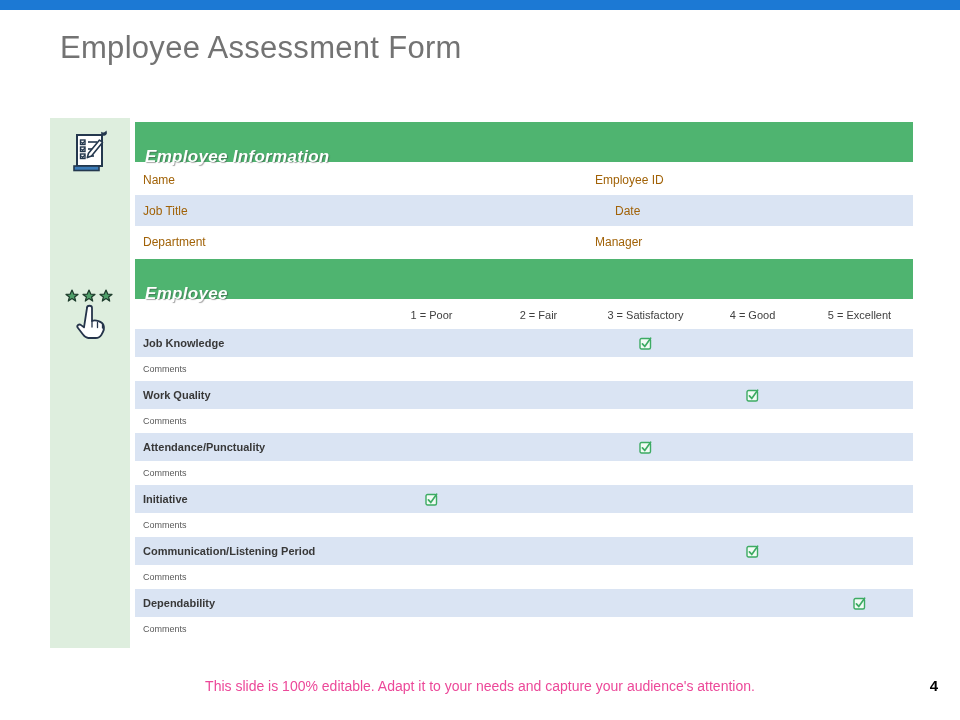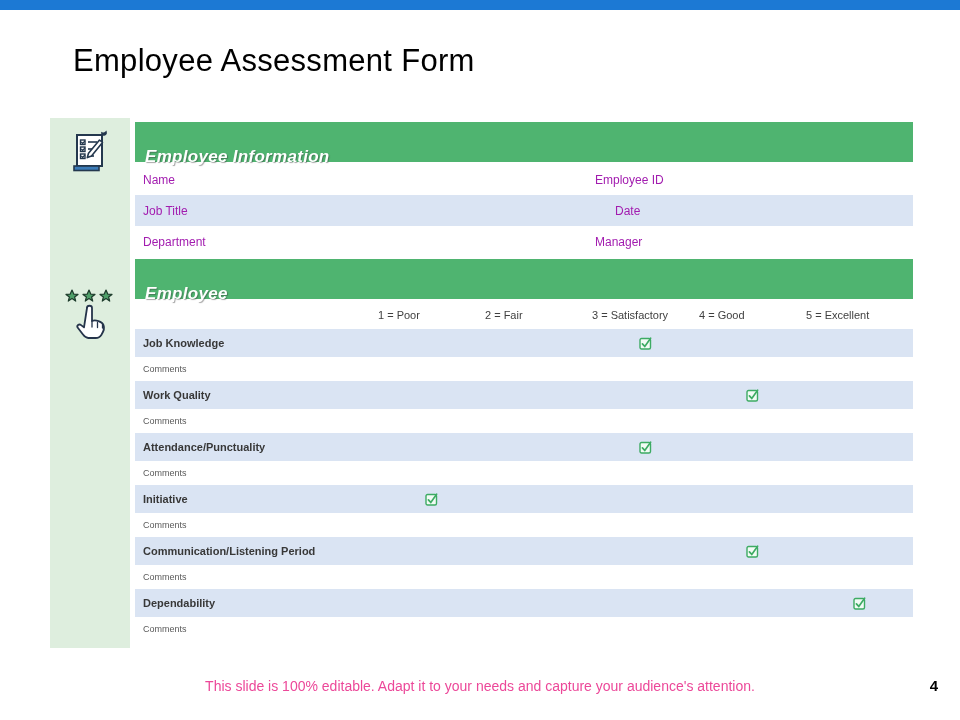--- a/index.html
+++ b/index.html
@@ -1,38 +1,38 @@
 <!DOCTYPE html>
 <html><head>
 <meta charset="utf-8">
 <style>
   html,body{margin:0;padding:0;background:#fff;}
   .slide{position:relative;width:960px;height:720px;background:#fff;overflow:hidden;
          font-family:"Liberation Sans",sans-serif;}
   .top-bar{position:absolute;top:0;left:0;width:960px;height:10px;background:#1c79d4;}
-  .title{position:absolute;top:30px;left:60px;margin:13px;font-size:31px;font-weight:400;
-         color:#000000;letter-spacing:.3px;}
+  .title{position:absolute;top:30px;left:60px;margin:0;font-size:31px;font-weight:400;
+         color:#737373;letter-spacing:.3px;}
   .content{position:absolute;top:118px;left:50px;width:863px;}
   .sidebar{position:absolute;left:0;top:0;width:80px;height:530px;background:#deeede;}
   .icon-box{display:flex;justify-content:center;margin-top:10px;}
   .icon-box.hand{margin-top:112px;}
   .table-area{position:absolute;left:85px;top:4px;width:778px;}
   .section-header{height:40px;background:#4fb470;display:flex;align-items:center;
                   padding-left:10px;box-sizing:border-box;margin-bottom:2px;}
   .section-header span{color:#fff;font-size:17px;font-weight:bold;font-style:italic;
                        text-shadow:1px 1px 1px rgba(60,60,60,.45);letter-spacing:.3px;margin-top:29px;}
-  .info-row{height:31px;display:flex;align-items:center;font-size:12px;color:#a21caf;}
+  .info-row{height:31px;display:flex;align-items:center;font-size:12px;color:#a16207;}
   .info-row.alt{background:#dae4f3;gap:20px;}
   .info-left{width:460px;padding-left:8px;box-sizing:border-box;}
   .info-right{flex:1;}
   .ratings-block{margin-top:2px;}
   .scale-row{height:28px;display:flex;align-items:center;background:#fff;
              font-size:11px;color:#3f3f3f;}
   .scale-spacer{width:243px;}
-  .scale-cell{width:107px;}
+  .scale-cell{width:107px;text-align:center;}
   .criteria-row{height:28px;display:flex;align-items:center;background:#dae4f3;
                 font-size:11px;color:#383838;font-weight:bold;}
   .crit-label{width:243px;padding-left:8px;box-sizing:border-box;white-space:nowrap;}
   .rate-cells{display:flex;flex:1;height:100%;}
   .rate-cell{width:107px;display:flex;align-items:center;justify-content:center;}
   .comments-row{height:24px;display:flex;align-items:center;background:#fff;
                 font-size:9px;color:#5a5a5a;padding-left:8px;box-sizing:border-box;}
   .footer-note{position:absolute;top:678px;left:0;width:960px;text-align:center;
                font-size:14px;color:#ec4899;}
   .page-number{position:absolute;top:677px;right:22px;font-size:15px;font-weight:bold;color:#000;}

